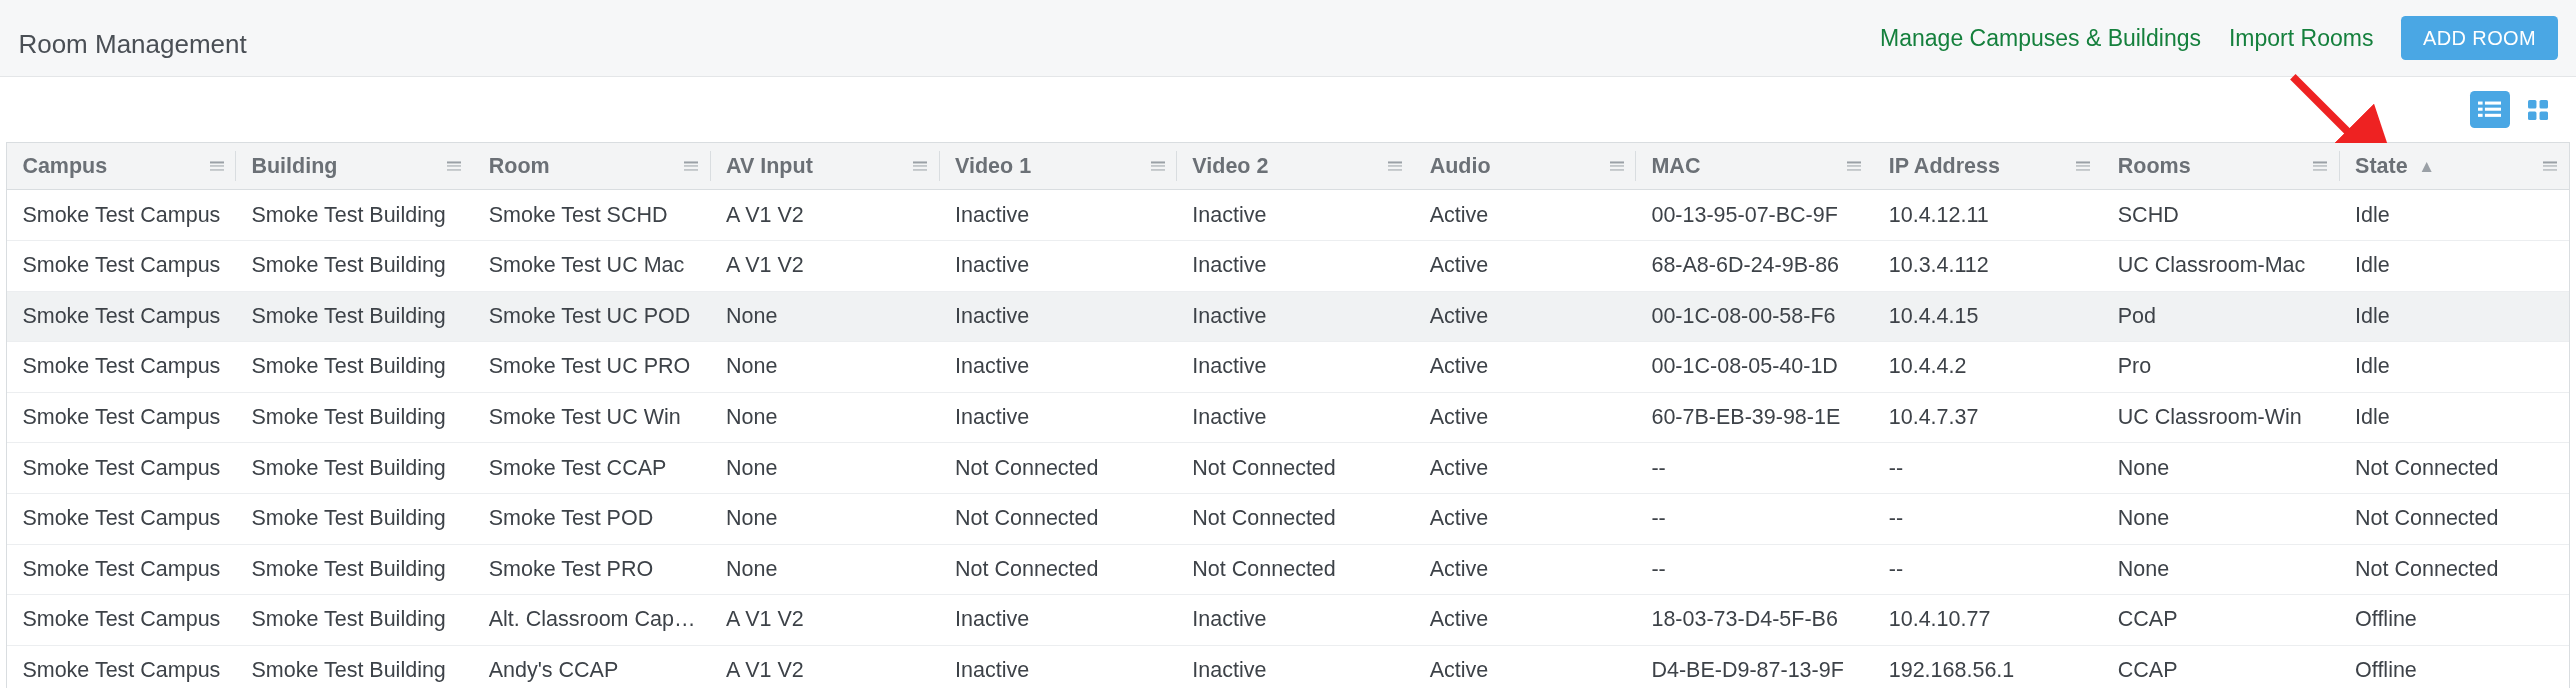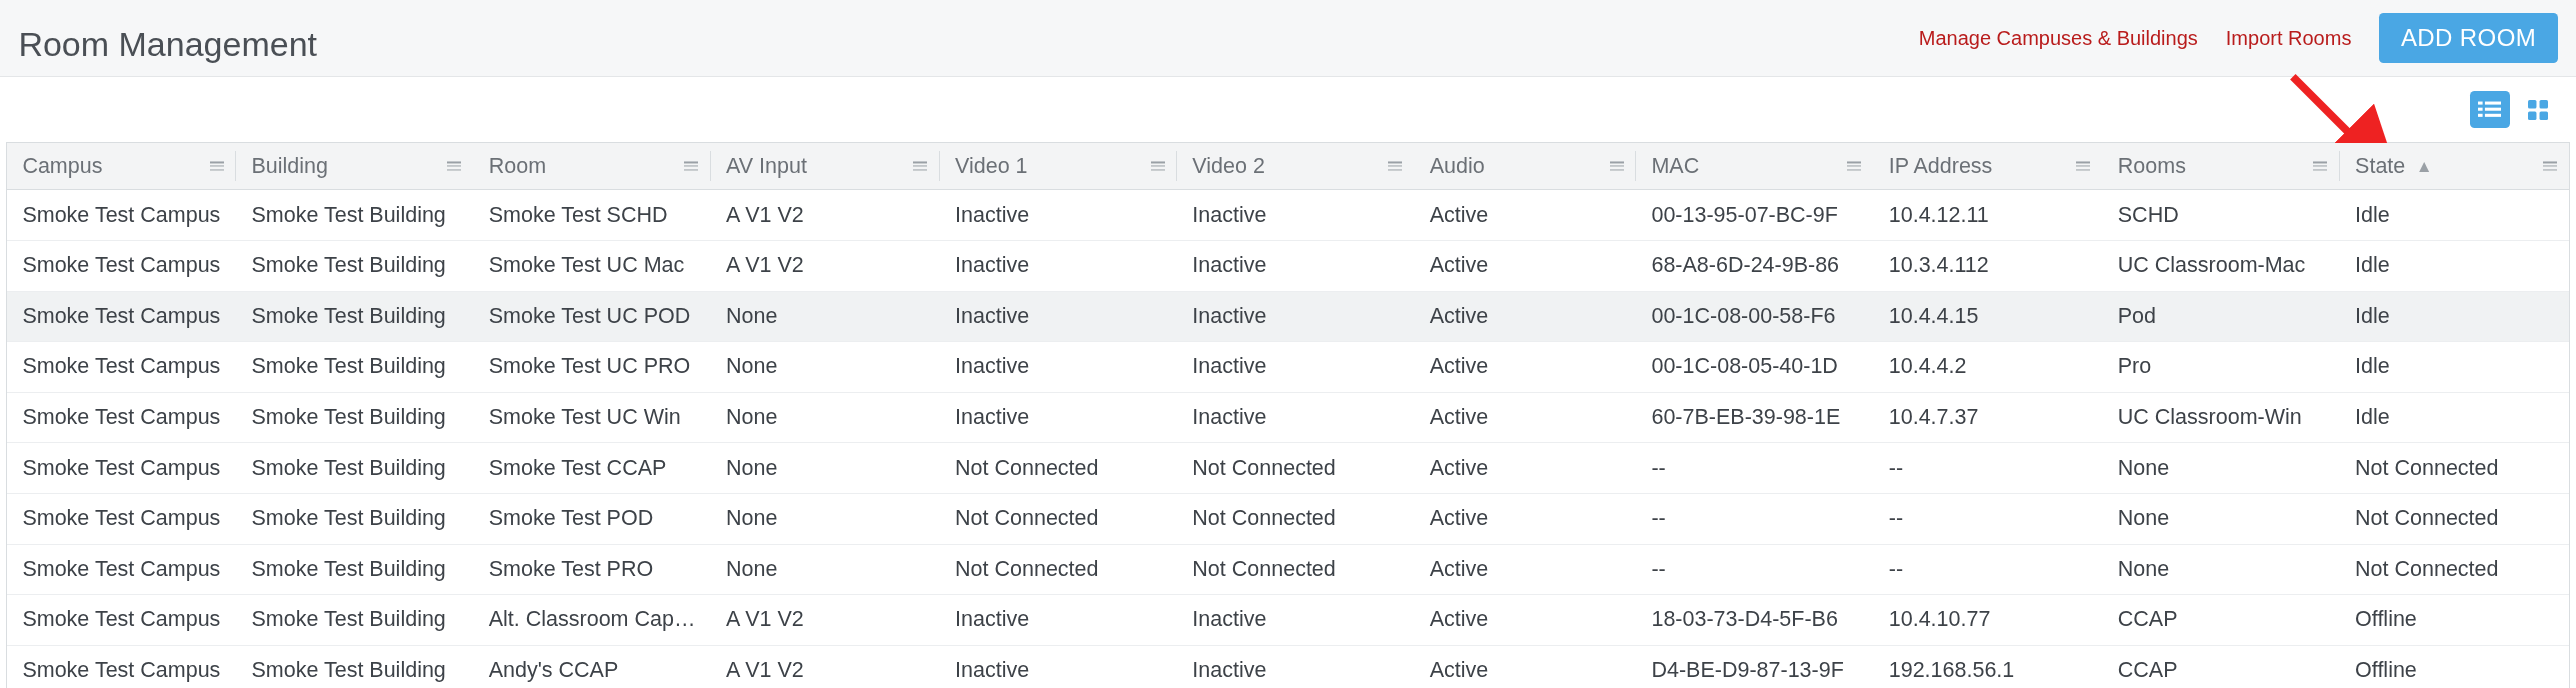--- a/index.html
+++ b/index.html
@@ -15,41 +15,41 @@
   .header {
     display: flex;
     align-items: center;
     justify-content: space-between;
     padding: 12.3px 18.4px 12.3px 18.4px;
     border-bottom: 0.8px solid #e4e6e8;
     background: #f6f7f8;
     height: 77px;
   }
   .header h1 {
-    font-size: 34px;
+    font-size: 26px;
     font-weight: 400;
     color: #4a4f55;
     margin-top: 12px;
   }
   .header-actions {
     display: flex;
     align-items: center;
     gap: 28px;
   }
   .link-action {
-    color: #b91c1c;
-    font-size: 20px;
+    color: #15803d;
+    font-size: 23px;
     cursor: pointer;
   }
   .btn-primary {
     background: #4aa7e4;
     color: #fff;
     border: none;
     padding: 10.7px 21.5px;
-    font-size: 24px;
+    font-size: 20px;
     border-radius: 4.6px;
     cursor: pointer;
     letter-spacing: 0.4px;
   }
 
   
   .subbar {
     display: flex;
     justify-content: flex-end;
     align-items: center;
@@ -89,21 +89,21 @@
     margin: 0 6.1px;
   }
   table {
     border-collapse: collapse;
     width: 100%;
     table-layout: fixed;
   }
   thead th {
     background: #f3f4f5;
     text-align: left;
-    font-weight: 400;
+    font-weight: 700;
     font-size: 21.5px;
     color: #6b7076;
     padding: 10.7px 15.3px;
     border-bottom: 0.8px solid #d9dde0;
     position: relative;
     white-space: nowrap;
   }
   thead th:not(:last-child)::after {
     content: "";
     position: absolute;

